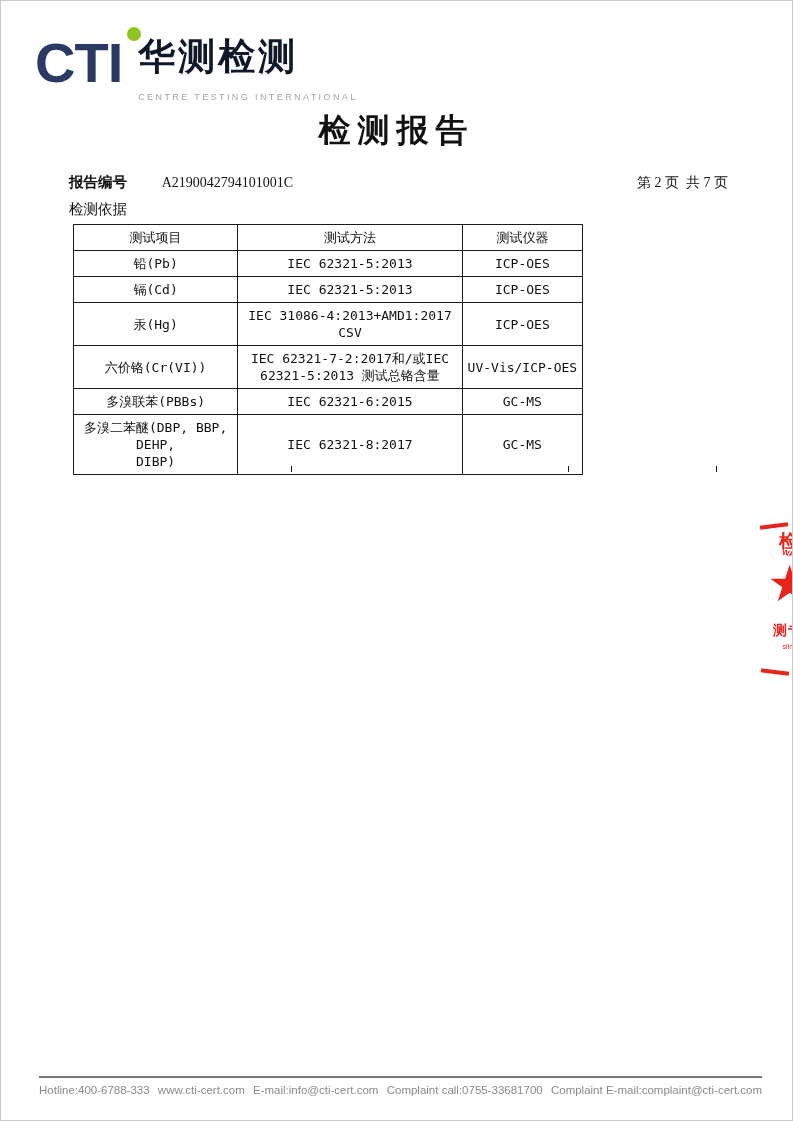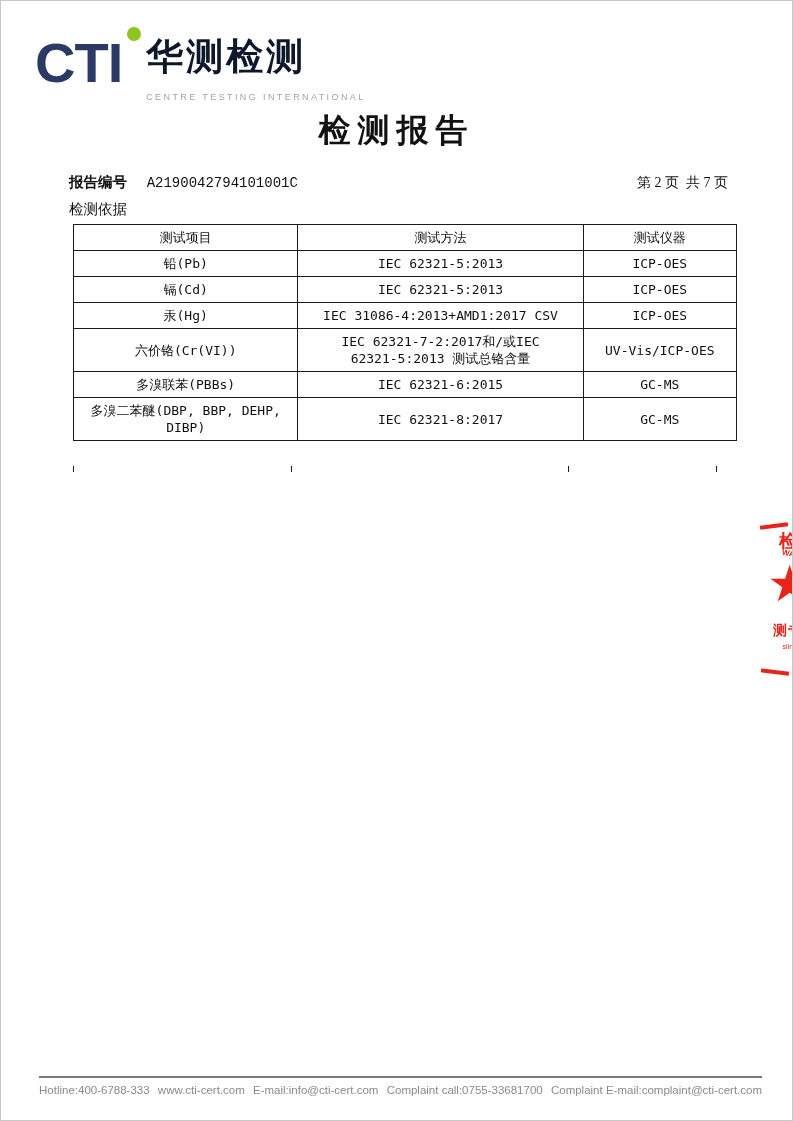--- a/index.html
+++ b/index.html
@@ -9,21 +9,21 @@
     margin:0 auto;
     background:#ffffff;
     border:1px solid #c9c9c9;
     box-sizing:border-box;
     overflow:hidden;
     font-family:"Liberation Serif","DejaVu Serif",serif;
     color:#111;
   }
 
   
-  .logo{position:absolute;top:34px;left:34px;display:flex;align-items:flex-start;gap:8px;}
+  .logo{position:absolute;top:34px;left:34px;display:flex;align-items:flex-start;}
   .logo-acronym{
     position:relative;
     font-family:"Liberation Sans","DejaVu Sans",sans-serif;
     font-weight:800;font-size:56px;line-height:56px;
     letter-spacing:-1px;
     color:#2b3a64;
   }
   .logo-dot{
     position:absolute;top:-9px;right:-1px;
     width:14px;height:14px;border-radius:50%;
@@ -49,36 +49,36 @@
   }
 
   
   .meta-row{
     position:absolute;top:172px;left:68px;right:64px;
     display:flex;justify-content:space-between;align-items:baseline;
     font-size:14.5px;
   }
   .report-no-label{font-weight:bold;}
   .report-no-value{
-    margin-left:16px;
-    font-family:Liberation Mono, monospace;
+    margin-left:31px;
+    font-family:Liberation Serif, serif;
     font-size:14px;
   }
   .page-info{font-size:14px;white-space:pre;}
 
   
   .section-heading{
     position:absolute;top:199px;left:68px;
     font-weight:normal;font-size:14.5px;
   }
 
   
   .basis-table{
     position:absolute;top:223px;left:72px;
-    width:664px;
+    width:510px;
     border-collapse:collapse;
     font-family:"DejaVu Sans Mono","Liberation Mono",monospace;
     font-size:13px;
   }
   .basis-table th,.basis-table td{
     border:1.5px solid #1a1a1a;
     text-align:center;vertical-align:middle;
     padding:4px 3px;
     line-height:17px;
     font-weight:normal;

